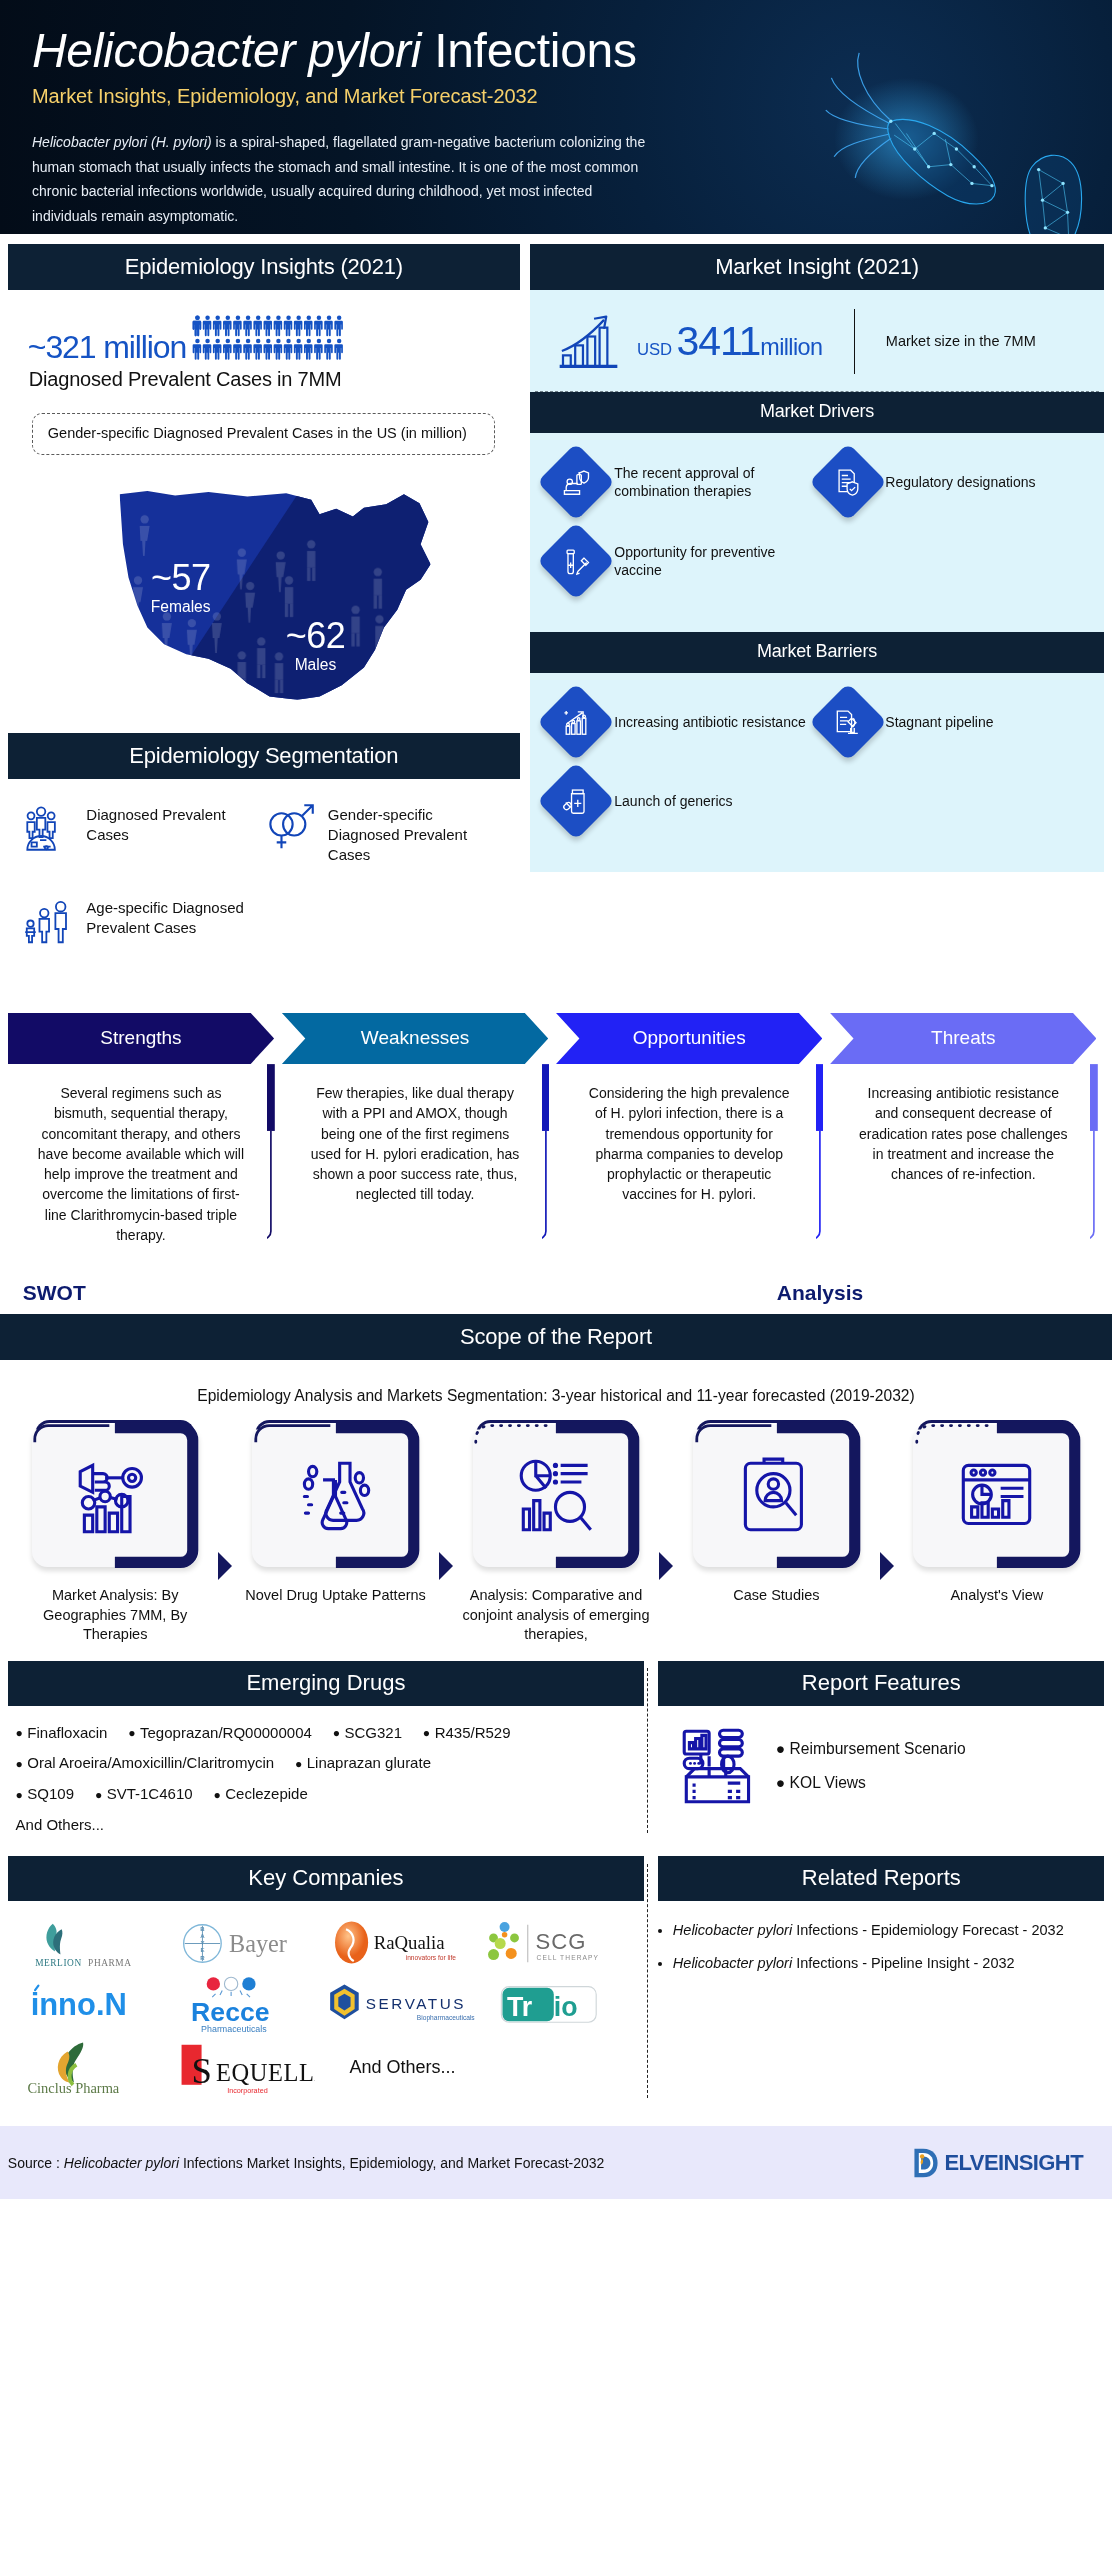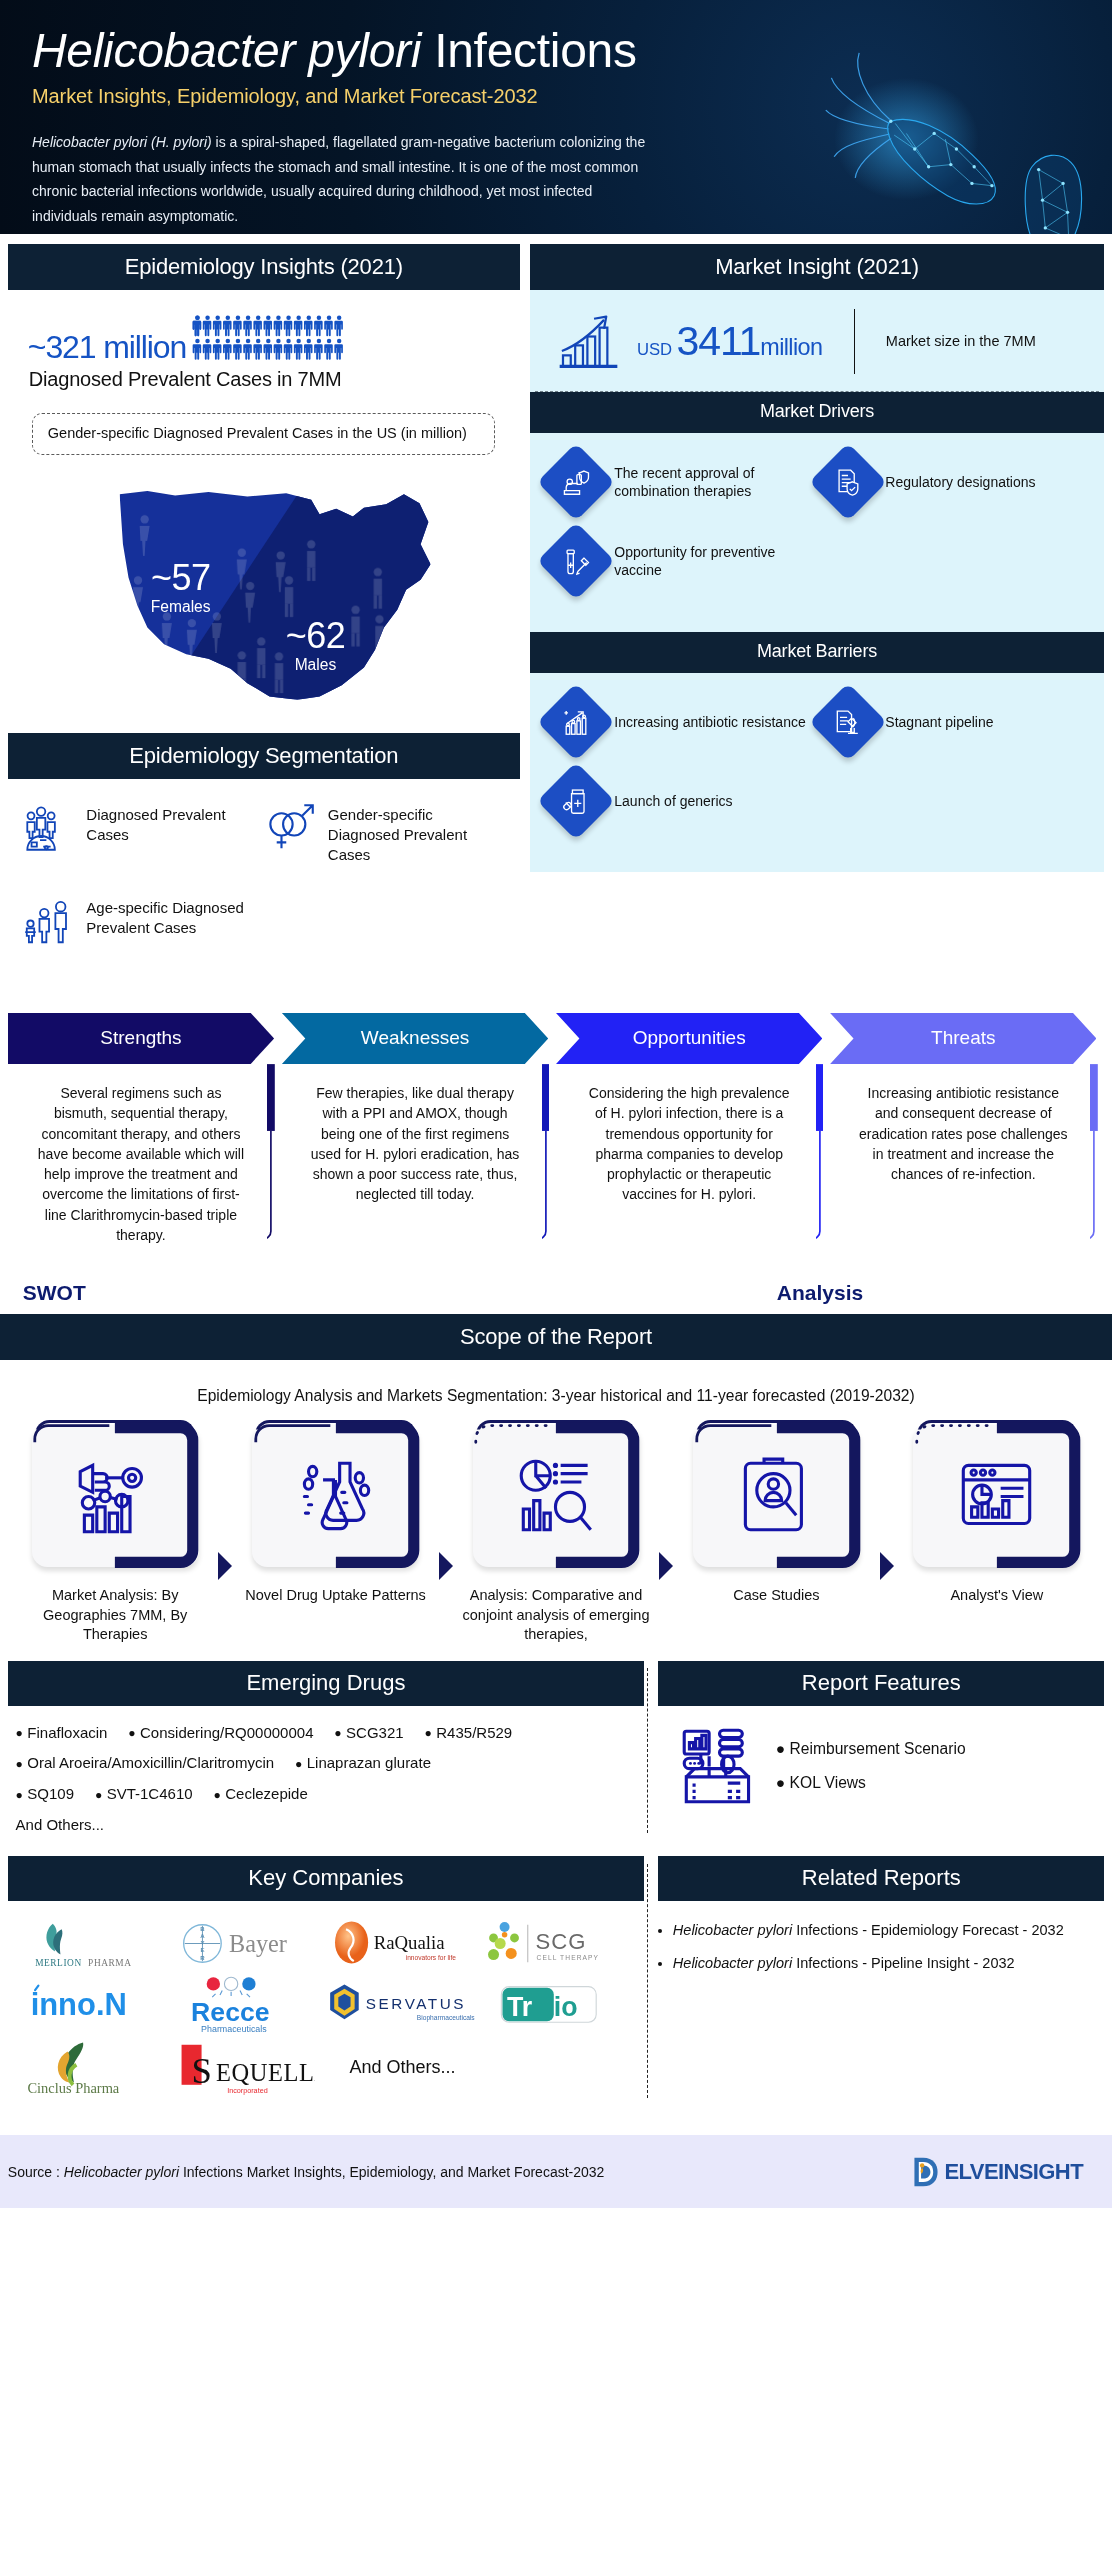--- a/index.html
+++ b/index.html
@@ -178,21 +178,21 @@
   
   .logos { display:flex; flex-wrap:wrap; align-items:center; padding: 11px 3.3px 7.8px 7.8px; }
   .logo-cell { width: 153px; height: 62px; display:flex; align-items:center; justify-content:center; }
   .andothers { font-size: 18px; color:#111; padding-left: 9px; }
   .rel-list { padding: 19px 7.8px 0 14.5px; font-size: 14.5px; line-height: 1.5; color:#111; }
   .rel-list li { margin-bottom: 11px; }
   .rel-list i { font-style: italic; }
 
   
   .footer {
-    margin-top: 29px;
+    margin-top: 20px;
     height: 73px;
     background:#e8e8fb;
     display:flex; align-items:center; justify-content:space-between;
     padding: 0 29px 0 7.8px;
   }
   .src { font-size: 14px; color:#111; }
   .src i { font-style: italic; }
   .brand { display:flex; align-items:center; gap: 2.2px; }
   .brand-text { font-size: 22px; font-weight: 700; color:#1f4e9c; letter-spacing: -0.6px; }
 </style>
@@ -752,21 +752,21 @@
       <div class="scope-label">Analyst's View</div>
     </div>
   </div>
 
   <div class="two-pane">
     <div class="pane-l">
       <div class="pane-head">Emerging Drugs</div>
       <div class="drug-list">
         <div>
           <span class="drug-item"><span class="dot">●</span><span>Finafloxacin</span></span>
-          <span class="drug-item"><span class="dot">●</span><span>Considering/RQ00000004</span></span>
+          <span class="drug-item"><span class="dot">●</span><span>Tegoprazan/RQ00000004</span></span>
           <span class="drug-item"><span class="dot">●</span><span>SCG321</span></span>
           <span class="drug-item"><span class="dot">●</span><span>R435/R529</span></span>
         </div>
         <div>
           <span class="drug-item"><span class="dot">●</span><span>Oral Aroeira/Amoxicillin/Claritromycin</span></span>
           <span class="drug-item"><span class="dot">●</span><span>Linaprazan glurate</span></span>
         </div>
         <div>
           <span class="drug-item"><span class="dot">●</span><span>SQ109</span></span>
           <span class="drug-item"><span class="dot">●</span><span>SVT-1C4610</span></span>

